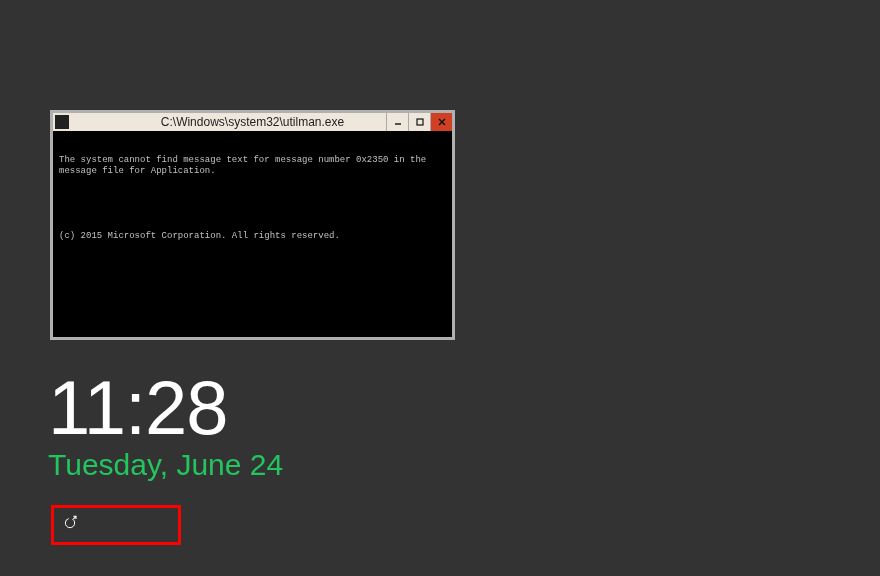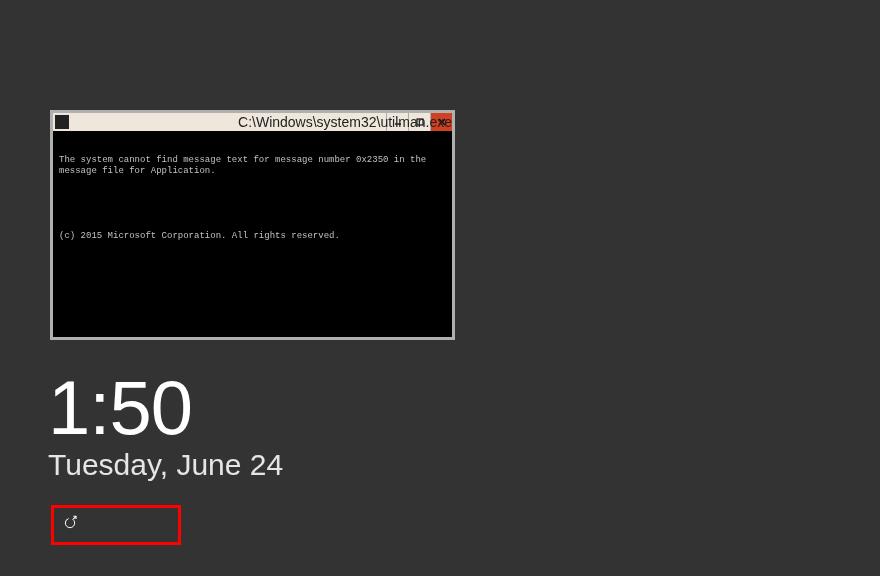--- a/index.html
+++ b/index.html
@@ -40,22 +40,22 @@
     width: 14px;
     height: 14px;
     margin-left: 2px;
     background: #222;
     display: inline-block;
   }
   .titlebar .title-text {
     position: absolute;
     left: 0;
     right: 0;
-    text-align: right;
-    font-size: 14px;
+    text-align: center;
+    font-size: 12px;
     color: #222;
     pointer-events: none;
     white-space: nowrap;
   }
   .win-buttons {
     display: flex;
     align-items: stretch;
     height: 100%;
   }
   .win-btn {
@@ -99,21 +99,21 @@
   .time {
     font-size: 76px;
     font-weight: 200;
     letter-spacing: -1px;
     line-height: 1;
     color: #fff;
   }
   .date {
     font-size: 30px;
     font-weight: 300;
-    color: #e5e5e5;
+    color: #22c55e;
     margin-top: 2px;
   }
 
   
   .highlight {
     position: absolute;
     left: 51px;
     top: 505px;
     width: 130px;
     height: 40px;
@@ -161,21 +161,21 @@
   </div>
   <div class="console-body">
     <div class="par">The system cannot find message text for message number 0x2350 in the message file for Application.</div>
     <div class="par" style="height:6px"></div>
     <div class="par">(c) 2015 Microsoft Corporation. All rights reserved.</div>
     <div class="par" style="height:4px"></div>
   </div>
 </div>
 
 <div class="clock">
-  <div class="time">1:50</div>
+  <div class="time">11:28</div>
   <div class="date">Tuesday, June 24</div>
 </div>
 
 <div class="highlight"></div>
 
 <div class="ease-icon">
   <svg viewBox="0 0 24 24">
     <circle cx="12" cy="12" r="7" fill="none" stroke="#fff" stroke-width="1.5" stroke-dasharray="30 6"></circle>
     <line x1="17" y1="6" x2="21" y2="2" stroke="#fff" stroke-width="1.6"></line>
     <polyline points="17,2 21,2 21,6" fill="none" stroke="#fff" stroke-width="1.6"></polyline>

